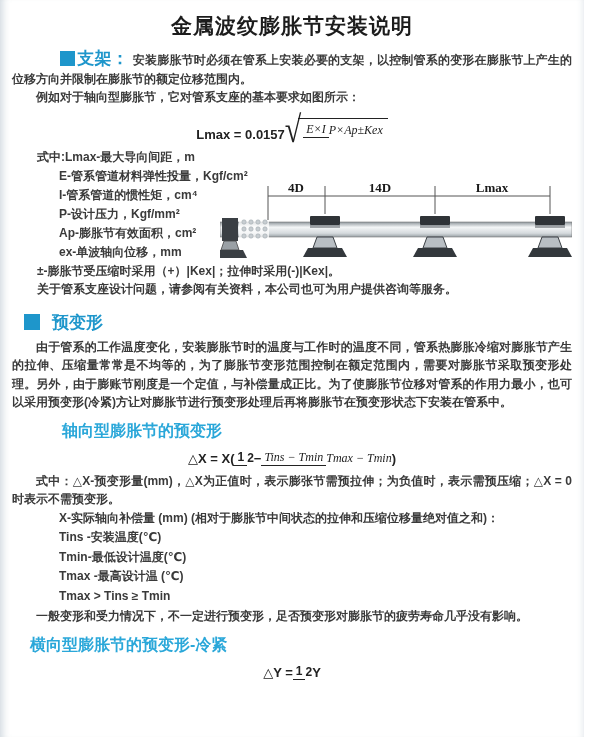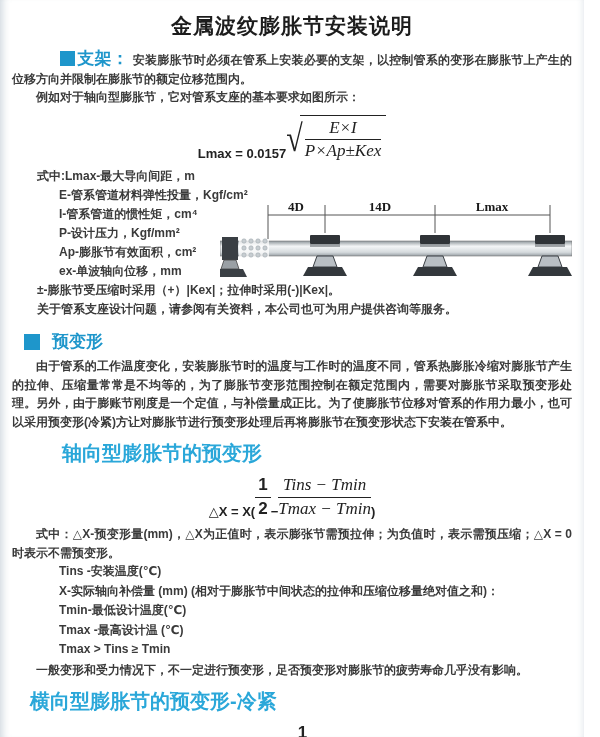--- a/index.html
+++ b/index.html
@@ -34,42 +34,42 @@
   .sq {
     display: inline-block; width: 15px; height: 15px;
     background: #1e96cb; vertical-align: -2px; margin-right: 2px;
   }
   .formula-row {
     display: flex; justify-content: center; align-items: flex-end;
     font-size: 13px; font-weight: bold; color: #222;
     margin: 8px 0 6px;
   }
   .f-it { font-style: italic; font-family: "Liberation Serif", "DejaVu Serif", serif; font-weight: normal; }
-  .frac { display: inline-flex; flex-direction: column; text-align: center; line-height: 1.2; font-size: 17px; }
+  .frac { display: inline-flex; flex-direction: row; text-align: center; line-height: 1.2; font-size: 12px; }
   .frac .num { border-bottom: 1px solid #222; padding: 0 3px 1px; }
   .frac .den { padding-top: 1px; }
   .sqrt { display: inline-flex; align-items: center; }
   .sqrt-sym {
     font-family: "Liberation Serif", "DejaVu Serif", serif;
     font-size: 30px; line-height: .9; transform: scaleY(1.25);
     margin-right: -3px; color: #222; font-weight: normal;
   }
   .sqrt-body { border-top: 1.6px solid #222; padding: 2px 5px 0; }
   .defs-wrap { position: relative; margin-top: 2px; }
   .def-line { font-size: 12px; line-height: 19px; font-weight: 600; padding-left: 47px; }
   .def-line.first { padding-left: 25px; }
   .diagram { position: absolute; top: 32px; right: 0; }
   .pm-line, .consult-line { padding-left: 25px; }
   .section-header {
     display: flex; align-items: center; gap: 10px;
     font-size: 17px; font-weight: bold; color: #1e96cb;
     margin: 12px 0 4px; padding-left: 12px;
   }
   .section-header .sq { width: 16px; height: 16px; vertical-align: 0; }
-  .subheading { font-size: 20px; font-weight: bold; color: #2aa7d9; margin: 9px 0 4px; }
+  .subheading { font-size: 16px; font-weight: bold; color: #2aa7d9; margin: 9px 0 4px; }
   .subheading.axial { padding-left: 50px; }
   .subheading.lateral { padding-left: 18px; }
   .deflist2 .def-line { line-height: 19.5px; }
   .note-line, .explain-line { margin-top: 1px; }
 </style>
 </head>
 <body>
 
 <div class="page">
 
@@ -183,22 +183,22 @@
     <span class="frac f-it">
       <span class="num">Tins − Tmin</span>
       <span class="den">Tmax − Tmin</span>
     </span>
     <span>)</span>
   </div>
 
   <p class="para indent2 explain-line">式中：△X-预变形量(mm)，△X为正值时，表示膨张节需预拉伸；为负值时，表示需预压缩；△X = 0时表示不需预变形。</p>
 
   <div class="deflist2">
+    <div class="def-line">X-实际轴向补偿量 (mm) (相对于膨胀节中间状态的拉伸和压缩位移量绝对值之和)：</div>
     <div class="def-line">Tins -安装温度(℃)</div>
-    <div class="def-line">X-实际轴向补偿量 (mm) (相对于膨胀节中间状态的拉伸和压缩位移量绝对值之和)：</div>
     <div class="def-line">Tmin-最低设计温度(℃)</div>
     <div class="def-line">Tmax -最高设计温 (℃)</div>
     <div class="def-line">Tmax &gt; Tins ≥ Tmin</div>
   </div>
 
   <p class="para indent2 note-line">一般变形和受力情况下，不一定进行预变形，足否预变形对膨胀节的疲劳寿命几乎没有影响。</p>
 
   <div class="subheading lateral">横向型膨胀节的预变形-冷紧</div>
 
   <div class="formula-row">

